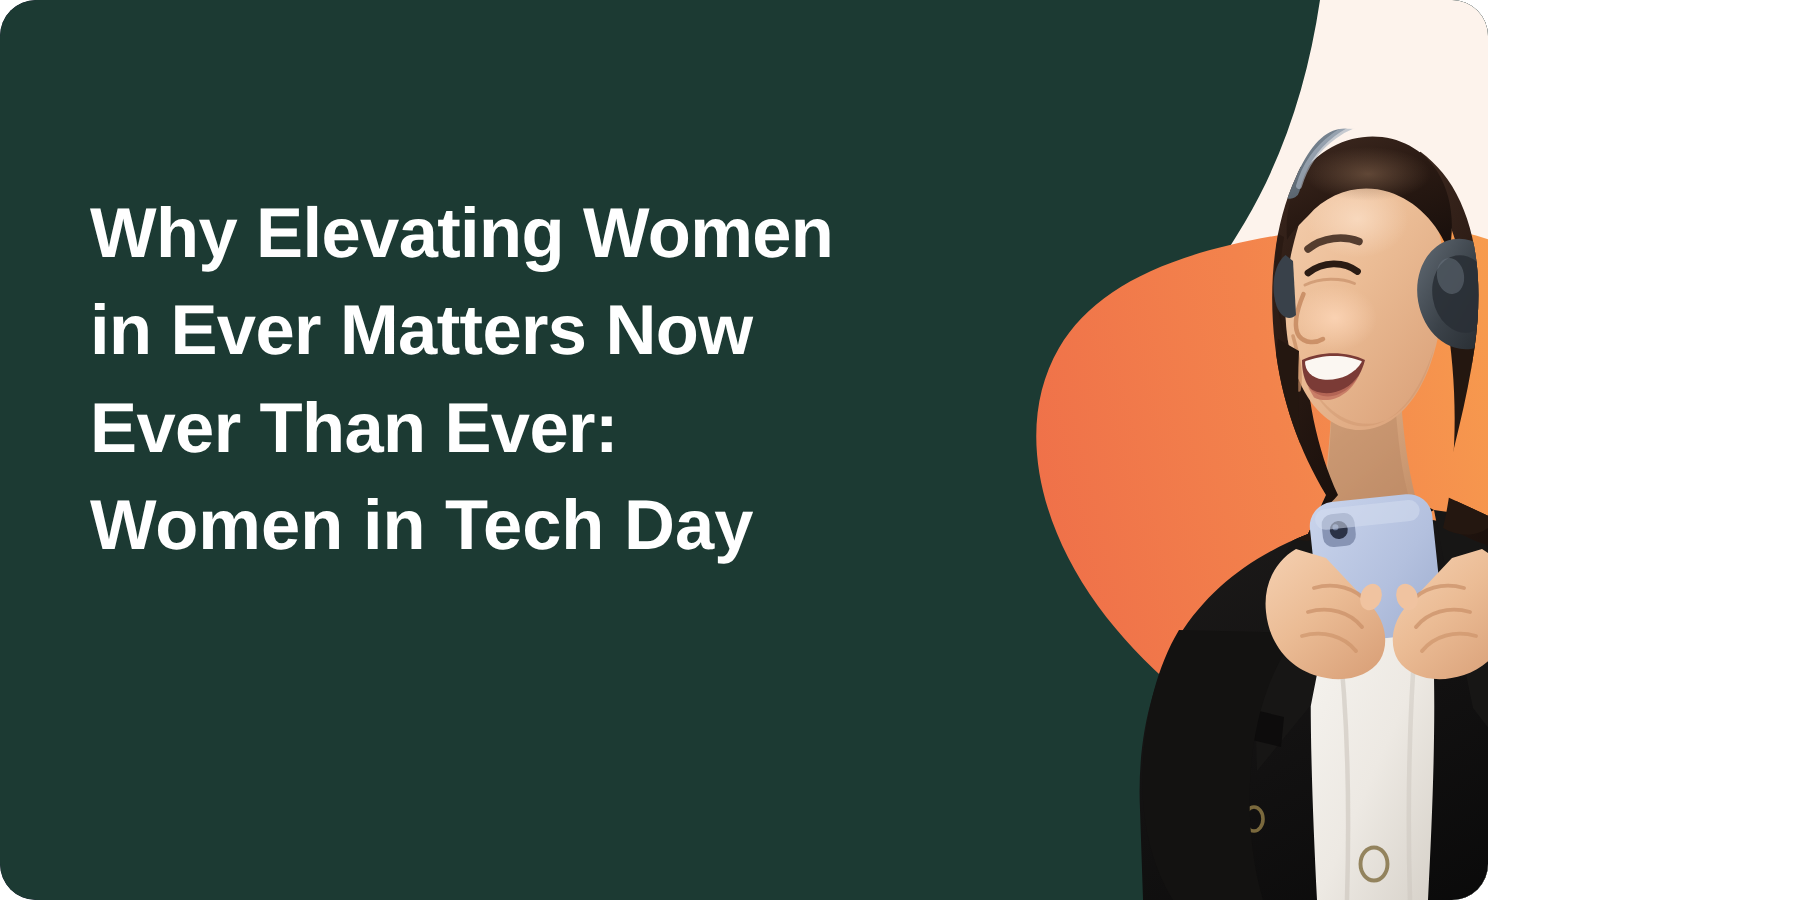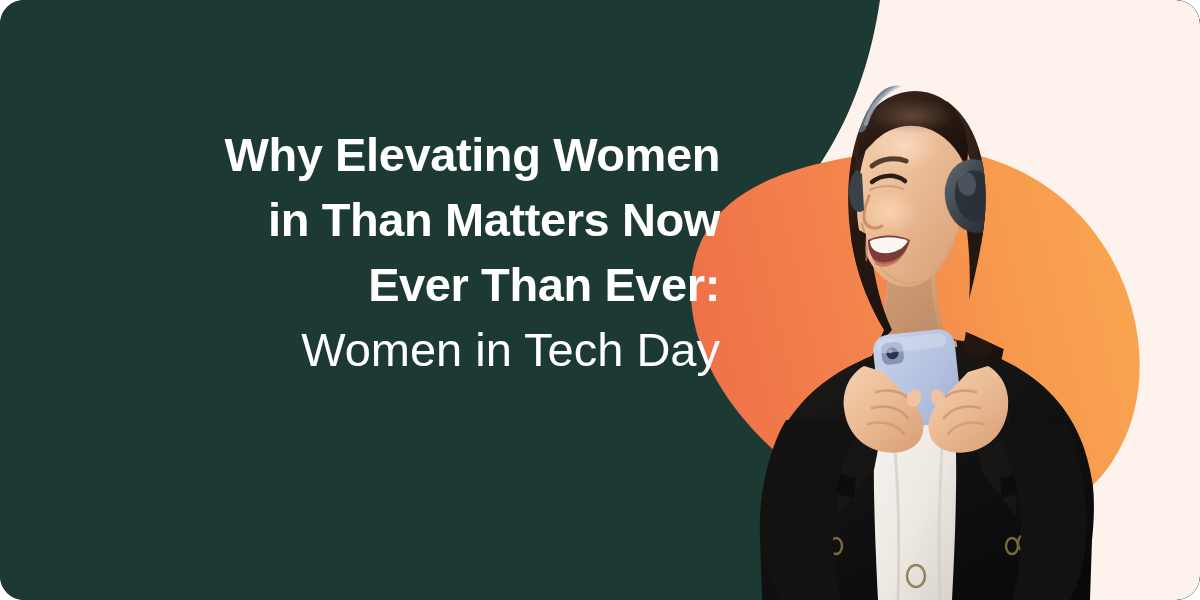--- a/index.html
+++ b/index.html
@@ -9,26 +9,25 @@
   }
   body {
     width: 1200px;
     height: 600px;
     overflow: hidden;
     font-family: "Liberation Sans", sans-serif;
   }
 
   #banner {
     position: relative;
-    width: 1200px;
+    width: 992px;
     height: 600px;
     border-radius: 24px;
     overflow: hidden;
     background: #0f172a;
-    text-align: right;
   }
 
   
   #artwork {
     position: absolute;
     inset: 0;
     width: 1200px;
     height: 600px;
     display: block;
   }
@@ -44,21 +43,21 @@
   .hl-line {
     display: block;
     color: #FFFFFF;
     font-family: "Liberation Sans", sans-serif;
     font-size: 47px;
     line-height: 65px;
     letter-spacing: -0.4px;
     white-space: nowrap;
   }
   .hl-strong { font-weight: 700; }
-  .hl-light  { font-weight: 400; letter-spacing: 0px; }
+  .hl-light  { font-weight: 700; letter-spacing: 0px; }
 </style>
 </head>
 <body>
 
 <div id="banner">
 
   <svg id="artwork" viewBox="0 0 1200 600" width="1200" height="600" xmlns="http://www.w3.org/2000/svg" aria-hidden="true">
     <defs>
       <clipPath id="clipCard">
         <rect x="0" y="0" width="1200" height="600" rx="24" ry="24"></rect>
@@ -357,18 +356,18 @@
           <path d="M 984,424 C 970,420 956,424 948,434" fill="none" stroke="#C98F66" stroke-width="2.6" stroke-linecap="round" opacity="0.6"></path>
           <ellipse cx="938" cy="398" rx="7" ry="9" fill="#F0C3A0" transform="rotate(-20 938 398)"></ellipse>
         </g>
       </g>
 
     </g>
   </svg>
 
   <div id="headline-block">
     <span class="hl-line hl-strong">Why Elevating Women</span>
-    <span class="hl-line hl-strong">in Than Matters Now</span>
+    <span class="hl-line hl-strong">in Ever Matters Now</span>
     <span class="hl-line hl-strong">Ever Than Ever:</span>
     <span class="hl-line hl-light">Women in Tech Day</span>
   </div>
 
 </div>
 
 </body></html>

